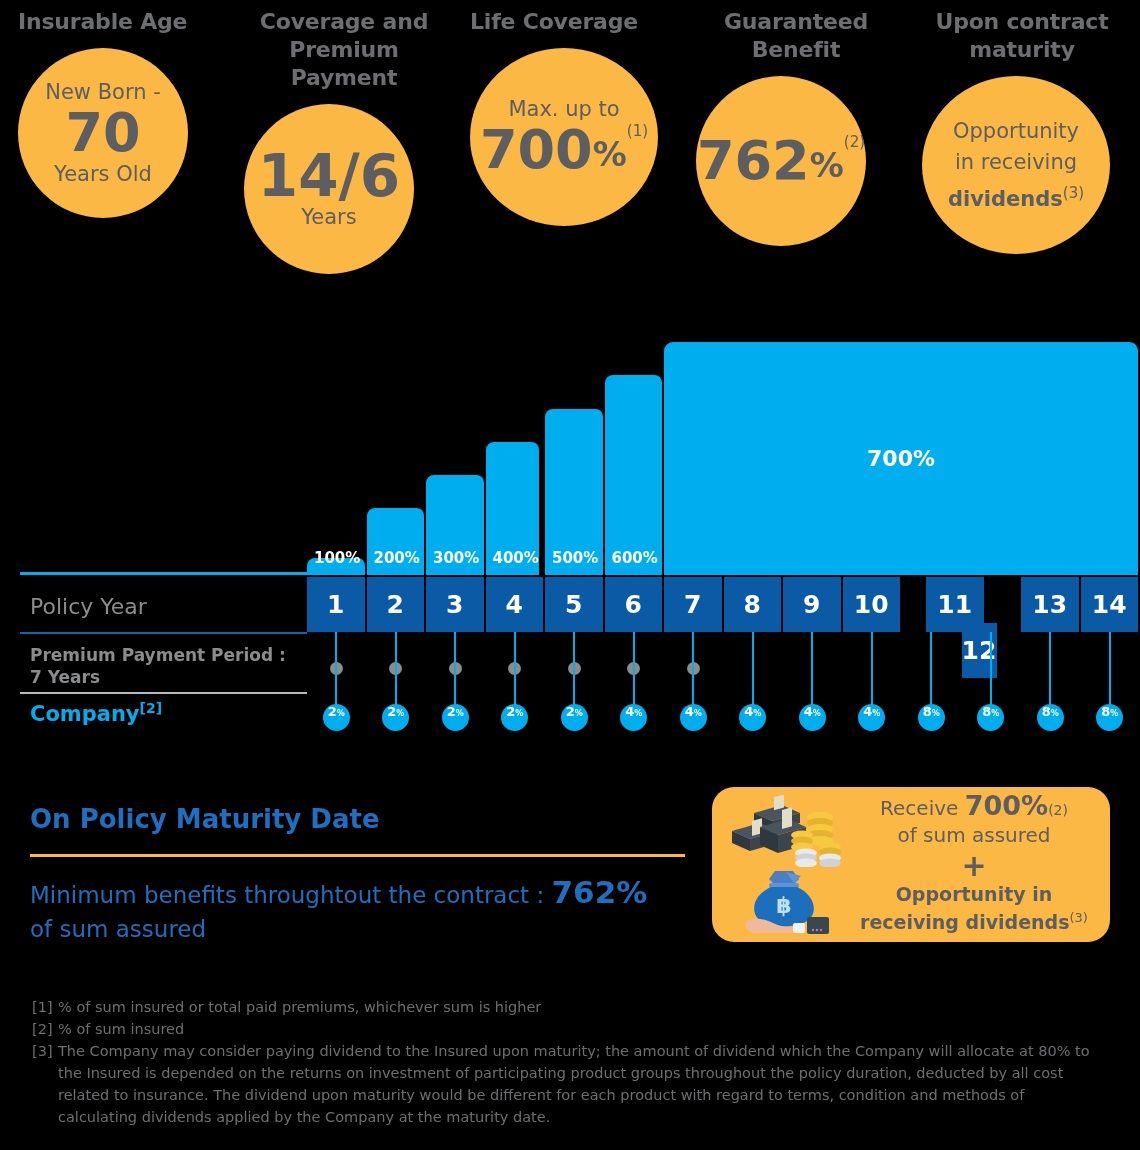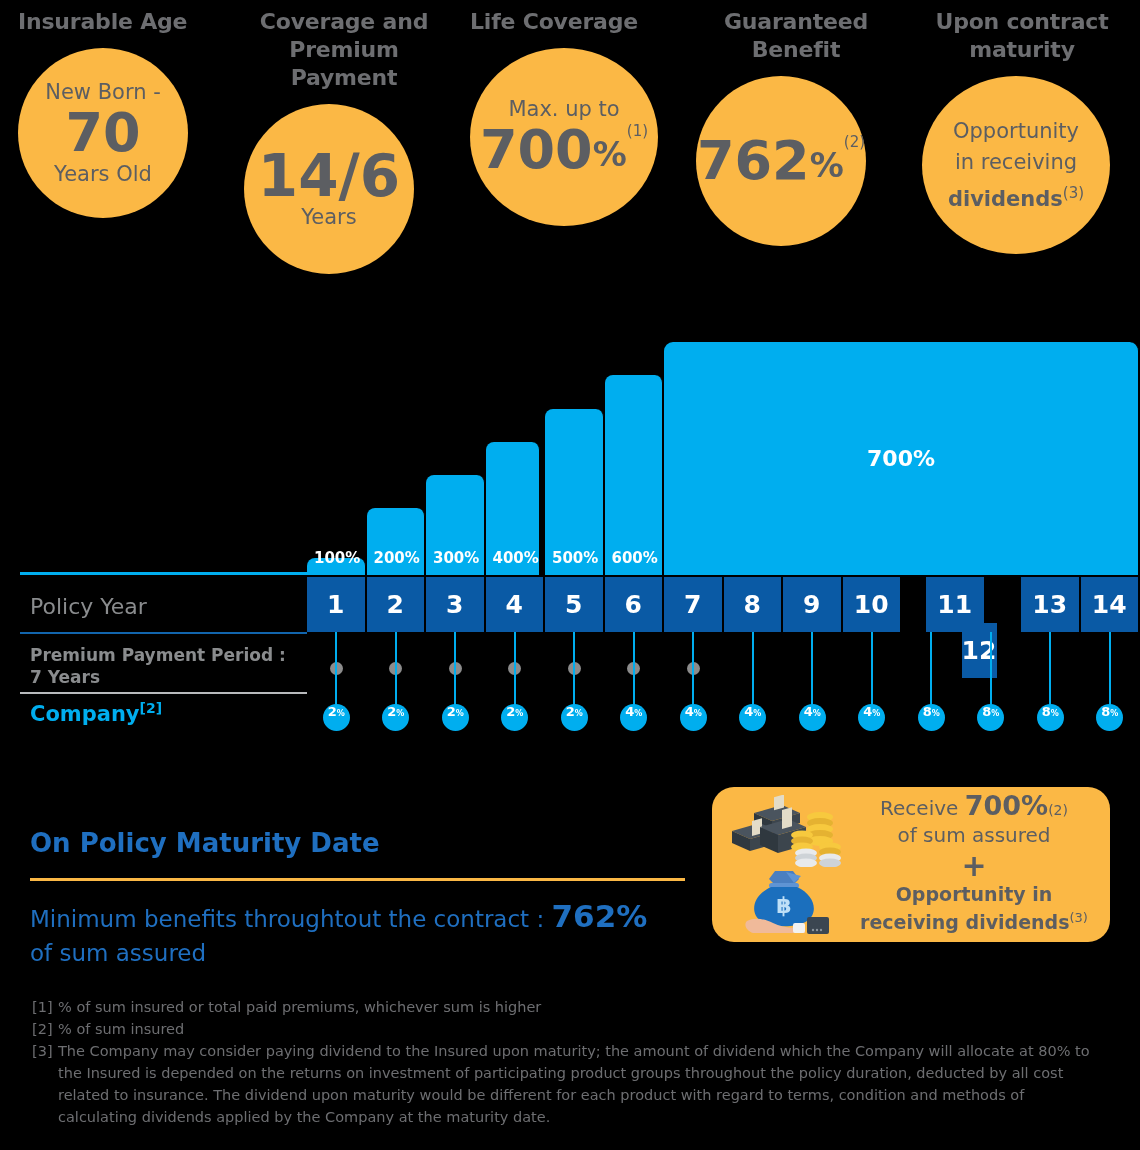--- a/index.html
+++ b/index.html
@@ -101,21 +101,21 @@
   .rstem { position: absolute; width: 2px; background: #00aeef; top: 332px; }
   .rdot {
     position: absolute; width: 27px; height: 27px; border-radius: 50%;
     background: #00aeef; color: #fff;
     display: flex; align-items: baseline; justify-content: center;
     font-size: 13px; font-weight: bold;
   }
   .rdot .u { font-size: 8px; }
 
   
-  #mat-left { position: absolute; left: 30px; top: 828px; width: 680px; }
+  #mat-left { position: absolute; left: 30px; top: 804px; width: 680px; }
   #mat-title { color: #1f6fc0; font-size: 26px; font-weight: bold; }
   #mat-rule { width: 655px; height: 3px; background: #fbb845; margin: 20px 0 18px 0; }
   #mat-body { color: #1f6fc0; font-size: 23px; line-height: 34px; }
   #mat-body .big762 { font-size: 31px; font-weight: bold; }
 
   #card {
     position: absolute; left: 712px; top: 787px; width: 398px; height: 155px;
     background: #fbb845; border-radius: 22px;
   }
   #card-inner { display: flex; height: 100%; align-items: center; padding: 6px 14px 6px 8px; }

